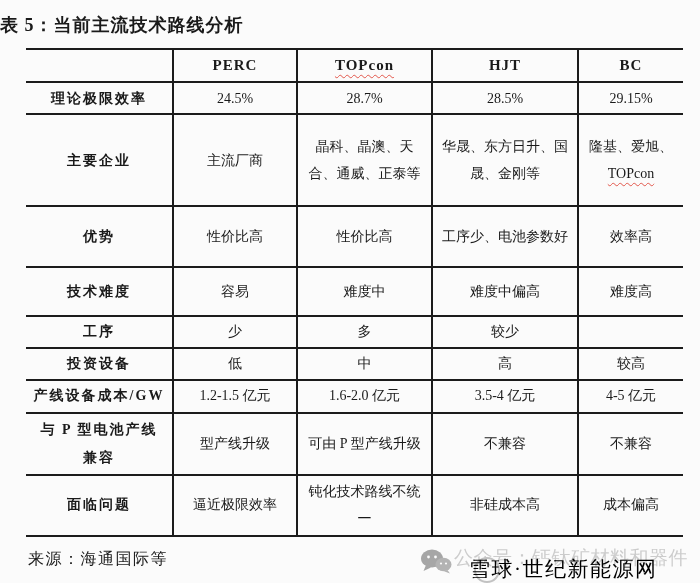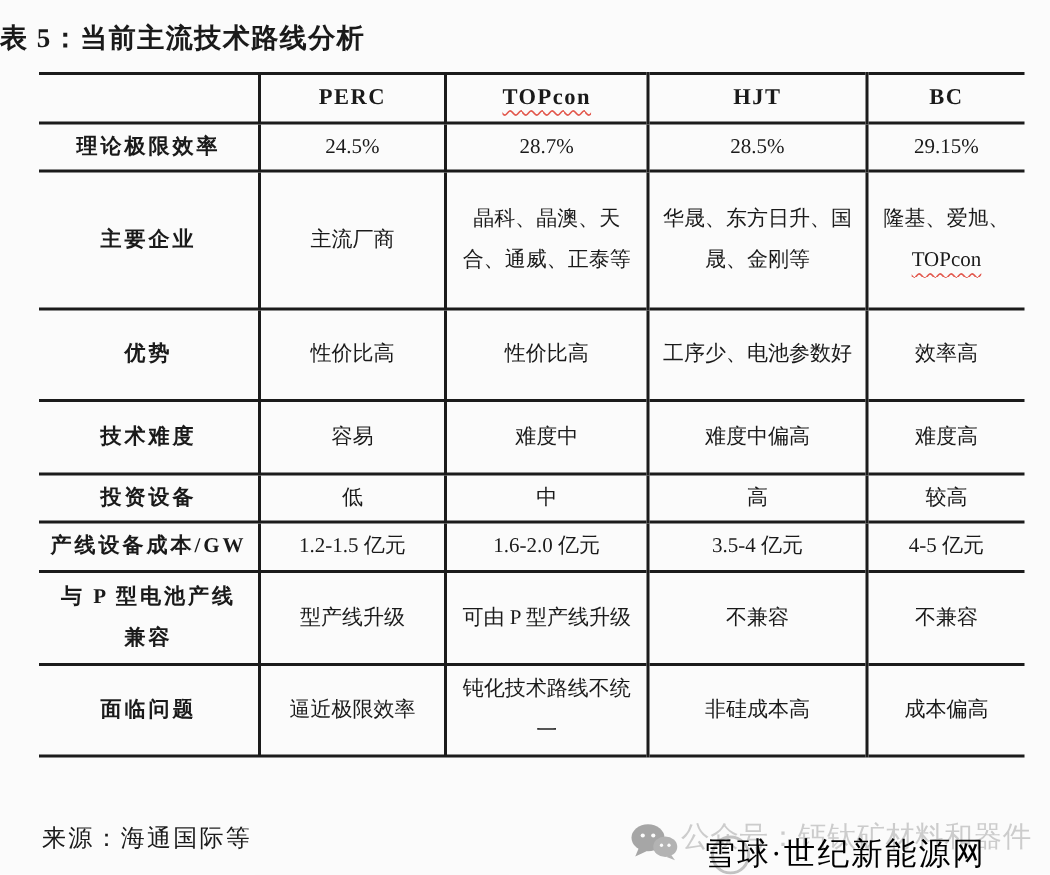--- a/index.html
+++ b/index.html
@@ -102,20 +102,27 @@
         <td>工序少、电池参数好</td>
         <td>效率高</td>
       </tr>
       <tr style="height:49px">
         <td>技术难度</td>
         <td>容易</td>
         <td>难度中</td>
         <td>难度中偏高</td>
         <td>难度高</td>
       </tr>
+      <tr style="height:30px">
+        <td>工序</td>
+        <td>少</td>
+        <td>多</td>
+        <td>较少</td>
+        <td></td>
+      </tr>
       <tr style="height:32px">
         <td>投资设备</td>
         <td>低</td>
         <td>中</td>
         <td>高</td>
         <td>较高</td>
       </tr>
       <tr style="height:33px">
         <td>产线设备成本/GW</td>
         <td>1.2-1.5 亿元</td>

